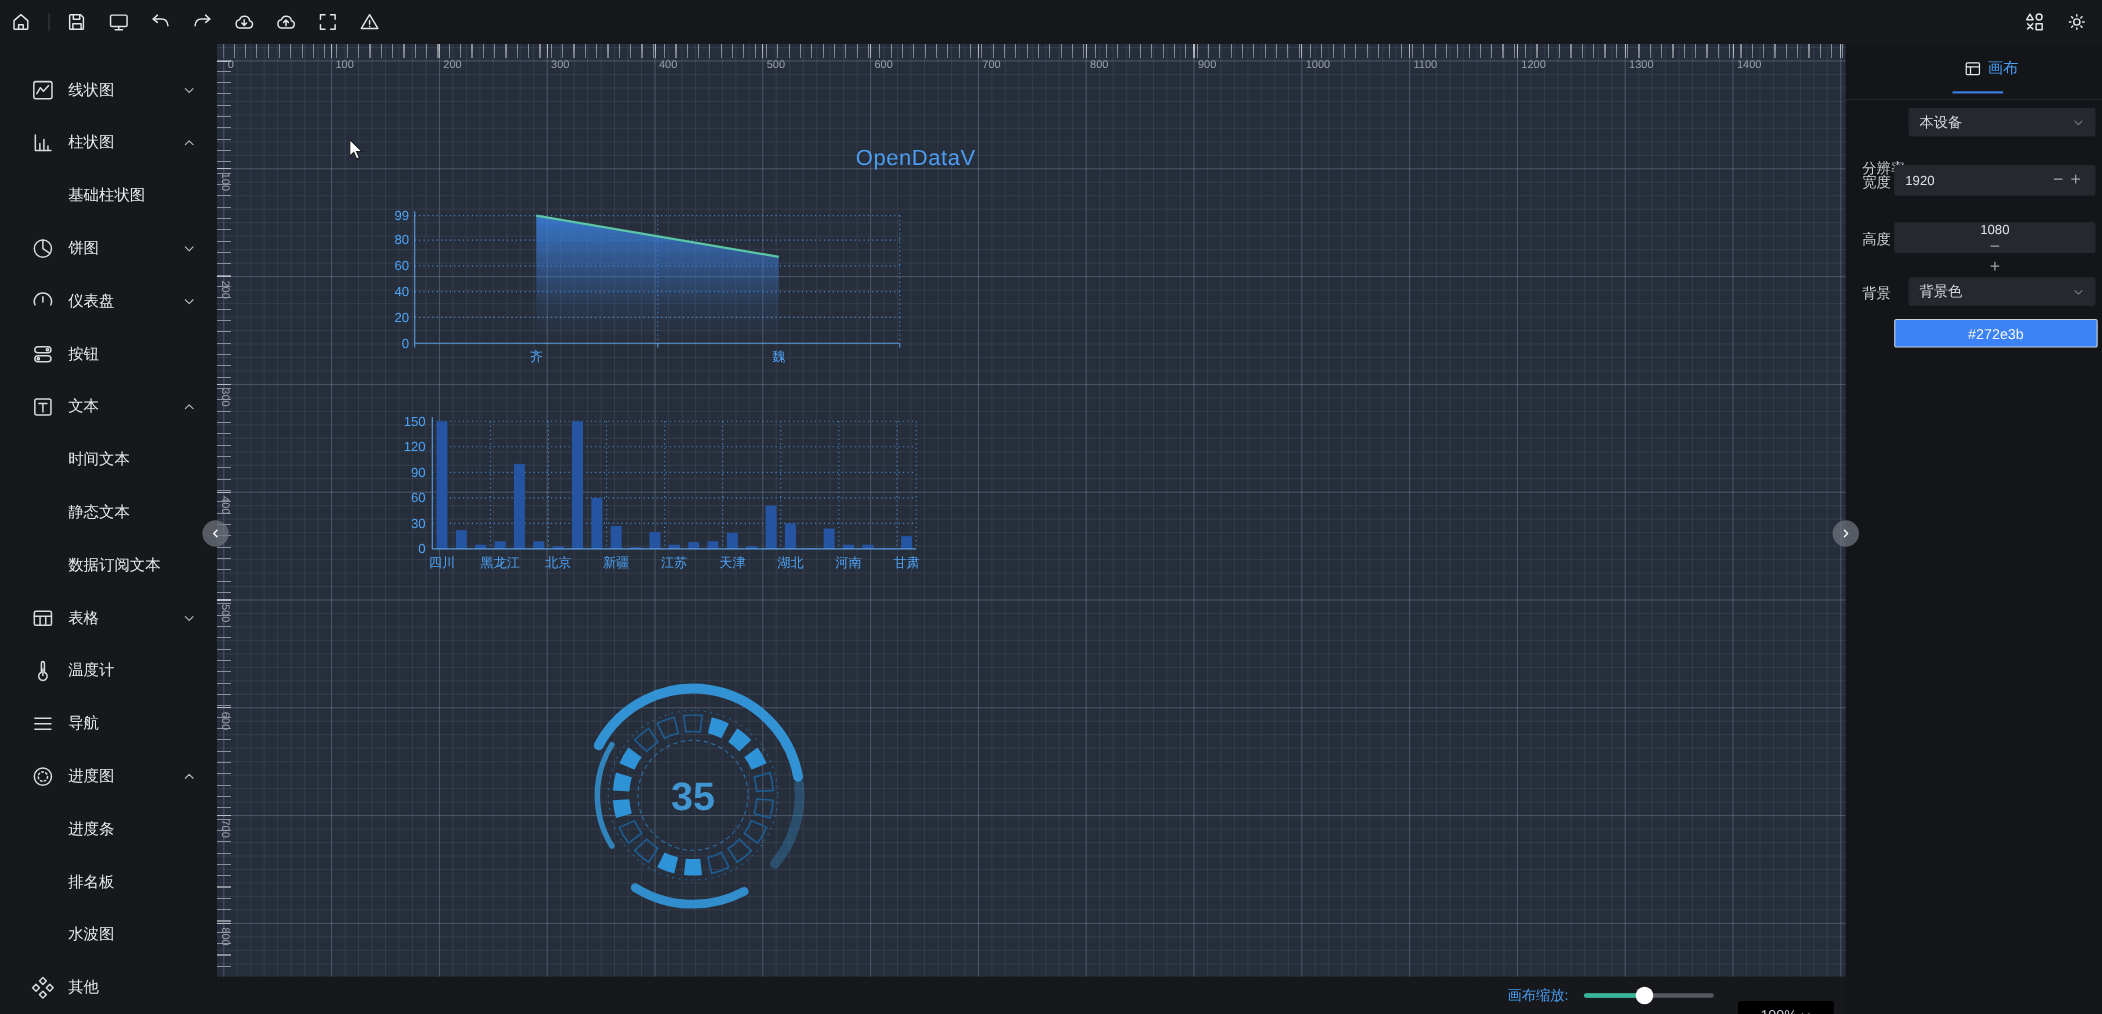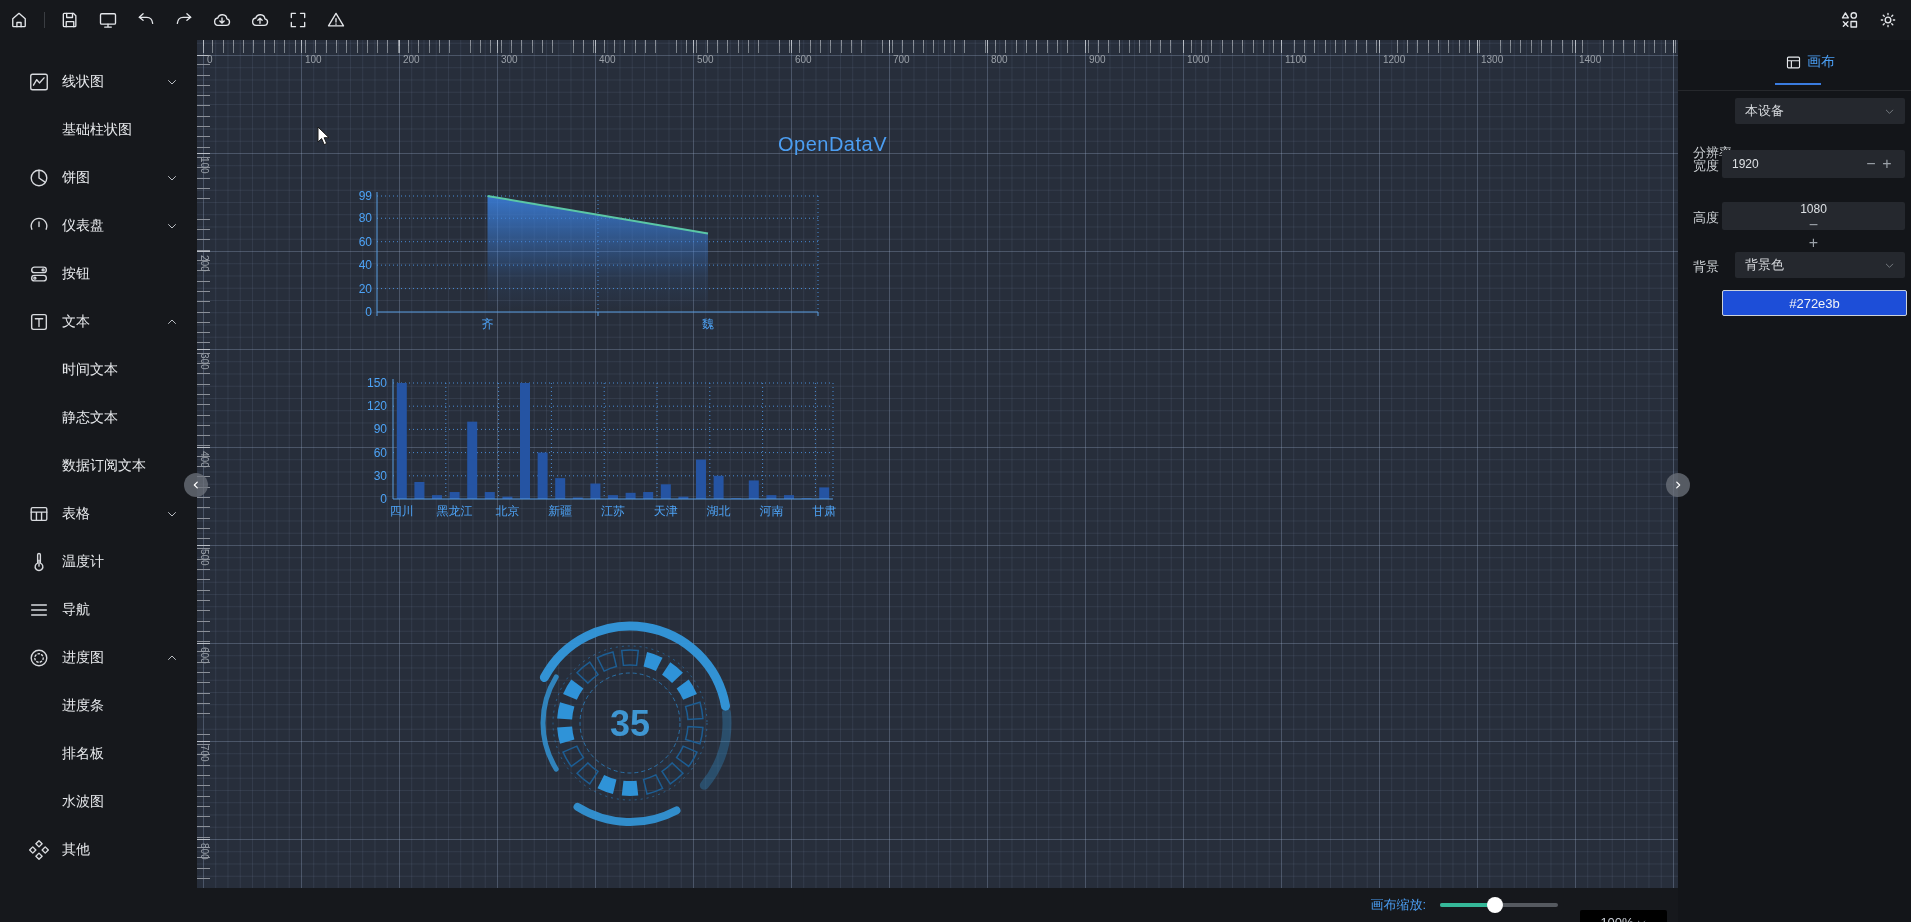--- a/index.html
+++ b/index.html
@@ -175,20 +175,34 @@
 <div id="sidebar">
     <div class="sb-row">
       <span class="sb-ico">
         <svg width="22" height="22" viewBox="0 0 24 24">
           <rect x="3" y="3.5" width="18" height="17" rx="2"></rect>
           <polyline points="6,15.5 9.5,9.5 12.5,13 17.5,7.5"></polyline>
         </svg>
       </span>
       <span class="sb-label">线状图</span>
       <span class="sb-chev down">
+        <svg width="12" height="12" viewBox="0 0 24 24">
+          <path d="M5 9l7 7 7-7"></path>
+        </svg>
+      </span>
+    </div>
+    <div class="sb-row">
+      <span class="sb-ico">
+        <svg width="22" height="22" viewBox="0 0 24 24">
+          <path d="M4.5 4v15.5H20"></path>
+          <path d="M9 19.5v-7M13 19.5V8.5M17 19.5v-4.5"></path>
+        </svg>
+      </span>
+      <span class="sb-label">柱状图</span>
+      <span class="sb-chev up">
         <svg width="12" height="12" viewBox="0 0 24 24">
           <path d="M5 9l7 7 7-7"></path>
         </svg>
       </span>
     </div>
     <div class="sb-row">
       <span class="sb-label">基础柱状图</span>
     </div>
     <div class="sb-row">
       <span class="sb-ico">
@@ -535,16 +549,16 @@
   </div>
 
   <span class="rp-label" style="left:15px; top:218px;">背景</span>
   <div class="rp-select" style="top:212px;">
     <span>背景色</span>
     <svg width="11" height="11" viewBox="0 0 24 24">
         <path d="M5 9l7 7 7-7"></path>
       </svg>
   </div>
 
-  <div id="colorBox" style="background: #1d4ed8;">
+  <div id="colorBox" style="background: #3b82f6;">
     <span>#272e3b</span>
   </div>
 </div>
 
 </body></html>

